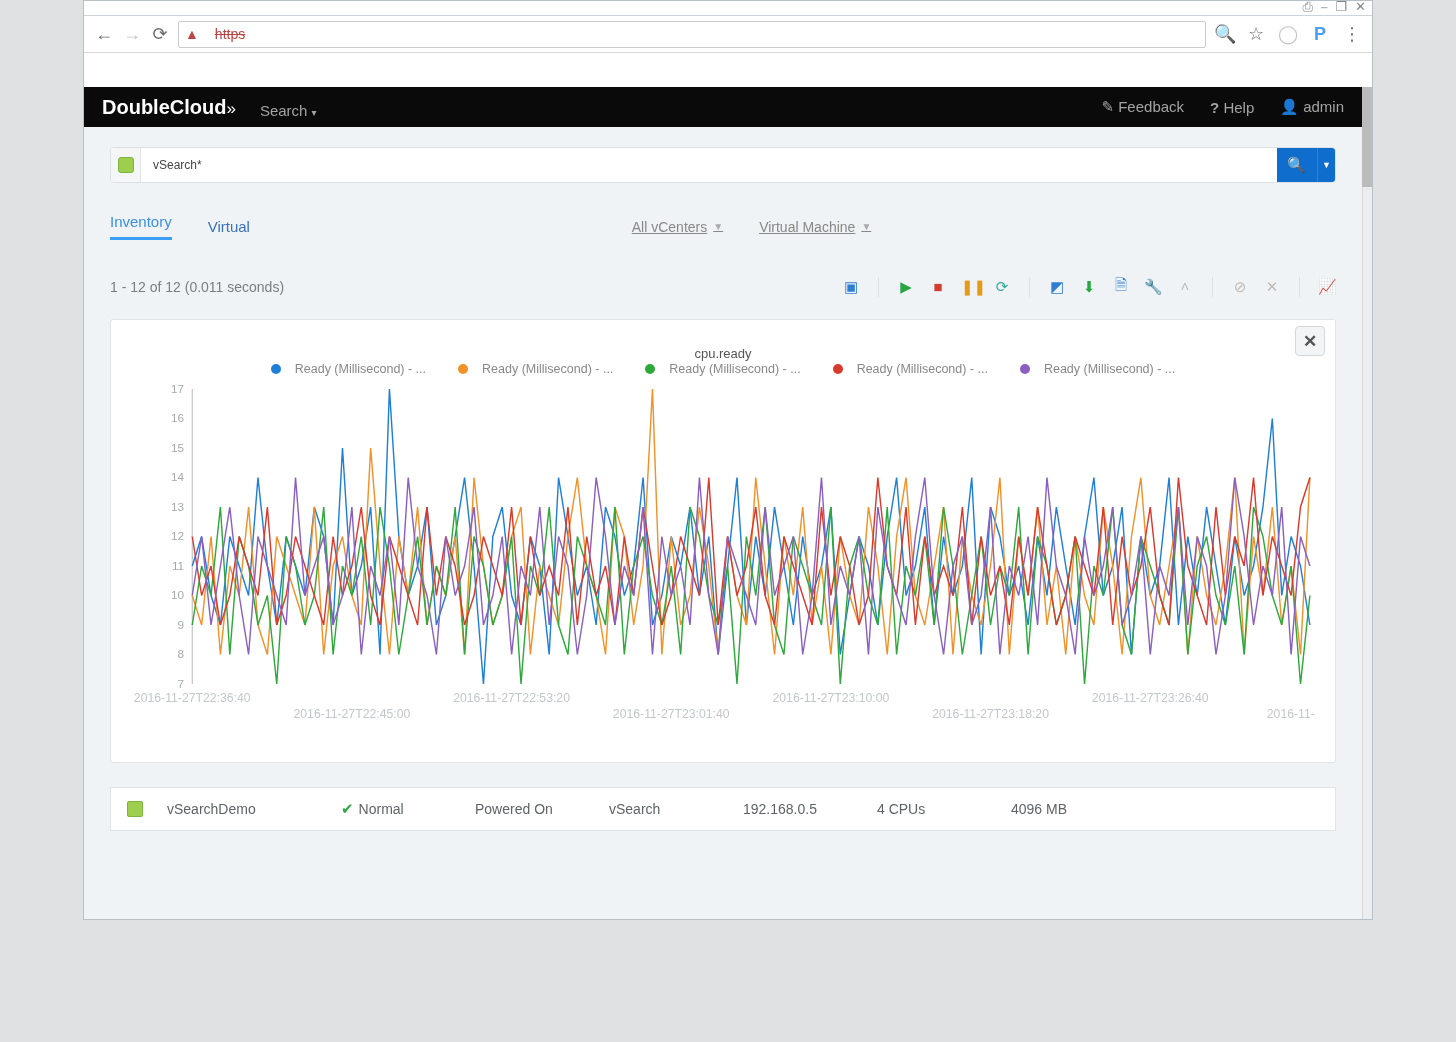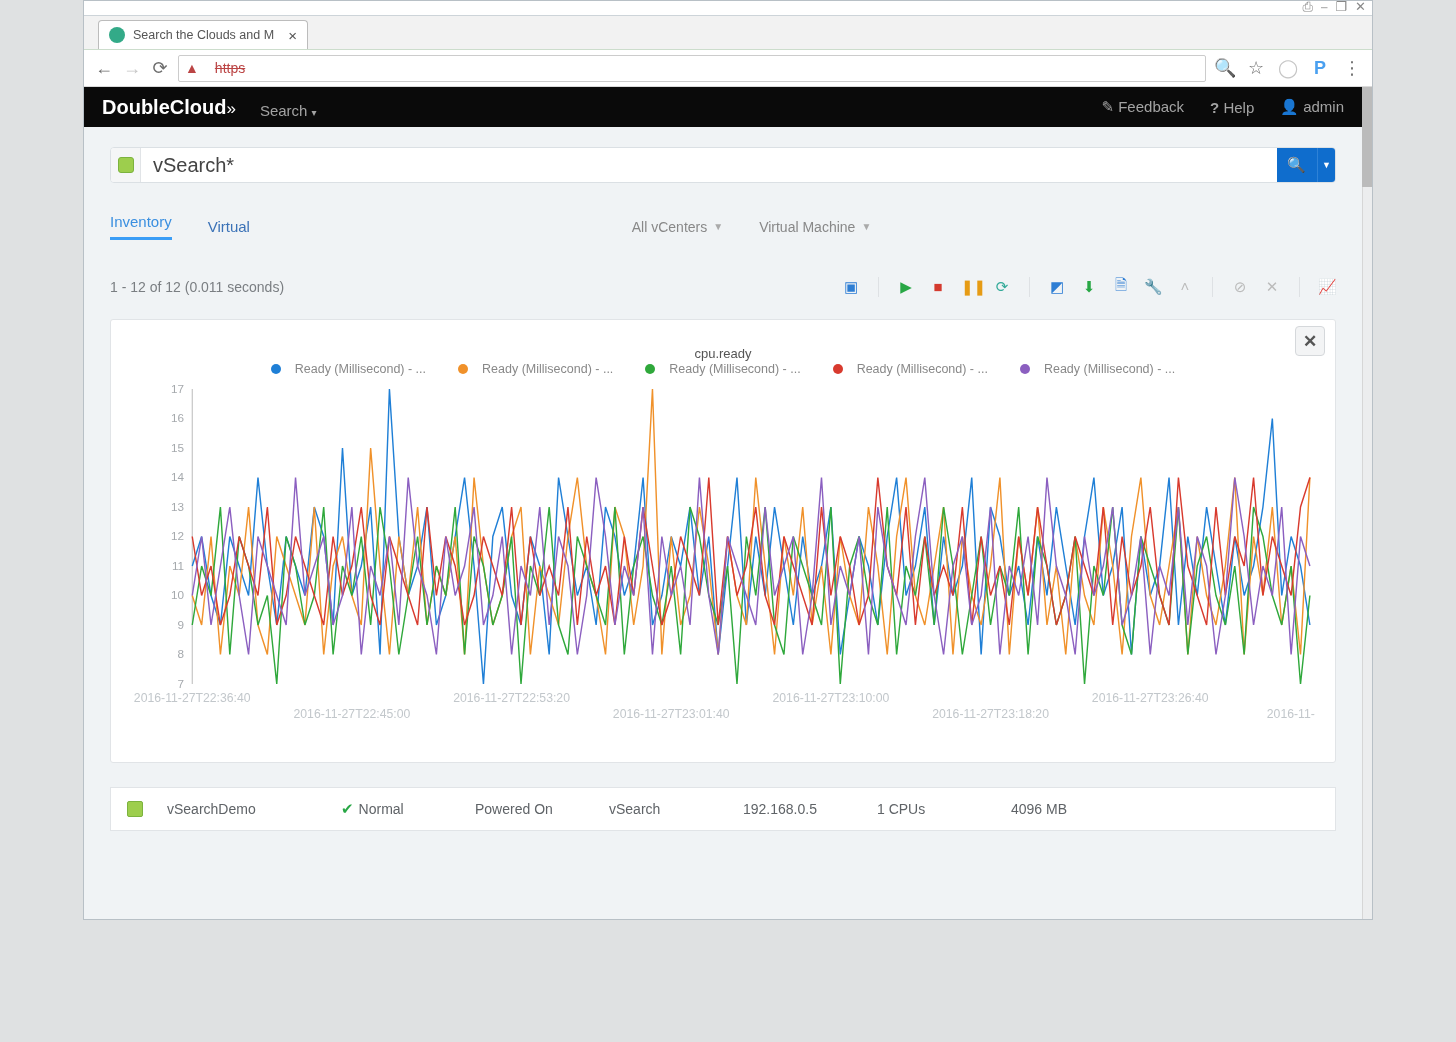--- a/index.html
+++ b/index.html
@@ -25,27 +25,27 @@
   .blackbar { background: #0a0a0a; color: #fff; height: 40px; display: flex; align-items: center; padding: 0 18px; justify-content: space-between; }
   .brand { font-size: 20px; font-weight: bold; }
   .brand .small { font-weight: normal; font-size: 17px; }
   .blackbar-left { display:flex; align-items:flex-end; gap: 24px; }
   .blackbar-right { display:flex; align-items:center; gap: 26px; font-size: 15px; }
   .blackbar a { color: #a3a3a3; font-size: 15px; }
   .body-inner { padding: 20px 26px; }
   .searchrow { display:flex; height: 36px; border: 1px solid #dbe0e4; border-radius: 4px; overflow: hidden; background:#fff; }
   .searchrow .icon { width: 30px; display:flex; align-items:center; justify-content:center; background: #f5f6f7; border-right:1px solid #e1e4e7; }
   .searchrow .vmicon { width:16px; height:16px; background:#9dce4d; border:1px solid #7cb33e; border-radius:3px; }
-  .searchrow input { flex:1; border:none; outline:none; padding: 0 12px; font-size: 20px; color:#444; }
+  .searchrow input { flex:1; border:none; outline:none; padding: 0 12px; font-size: 12px; color:#444; }
   .searchbtn { width: 40px; background: #0f6dcd; color:#fff; display:flex; align-items:center; justify-content:center; font-size:15px; }
   .dropbtn { width: 18px; background: #0f6dcd; border-left:1px solid #2e82d7; color:#fff; display:flex; align-items:center; justify-content:center; font-size:9px; }
   .tabsrow { margin-top: 30px; display:flex; align-items:center; gap: 36px; font-size:15px; color:#3b72b7; }
   .tabsrow .tabitem.active { color: #3a8fe0; border-bottom: 3px solid #3a9df6; padding-bottom: 7px; }
   .tabsrow .spacer { flex:0.4; }
-  .seldrop { color:#888; font-size:14px; display:flex; align-items:center; gap:6px; }
+  .seldrop { color:#888; font-size:14px; display:flex; align-items:center; gap:6px;text-decoration:underline; }
   .toolbar { margin-top: 34px; display:flex; align-items:center; justify-content:space-between; font-size:14px; color:#7a7e82; }
   .toolbar-icons { display:flex; align-items:center; gap: 14px; font-size:15px; }
   .ti { width:18px; text-align:center; }
   .ti.blue { color:#2e7ed4; }
   .ti.green { color:#28a745; }
   .ti.red { color:#d43a2e; }
   .ti.orange { color:#e69b14; }
   .ti.grey { color:#bbb; }
   .sep { width:1px; height:20px; background:#dee1e4; margin: 0 4px;}
   .chartbox { background:#fff; border:1px solid #e1e4e7; border-radius:3px; margin-top:20px; padding: 12px 20px 24px; position:relative; }
@@ -66,27 +66,20 @@
 </head>
 <body>
 
 <div class="window">
   <div class="titlebar">
     <div class="titlebar-controls">
       <span>⎙</span>
       <span>⎯</span>
       <span>❐</span>
       <span>✕</span>
-    </div>
-  </div>
-  <div class="tabstrip">
-    <div class="tab">
-      <span class="favicon"></span>
-      <span class="title">Search the Clouds and M</span>
-      <span class="close">×</span>
     </div>
   </div>
   <div class="addrbar">
     <span class="navbtn">←</span>
     <span class="navbtn disabled">→</span>
     <span class="navbtn">⟳</span>
     <div class="urlbox">
       <span class="warn">▲</span>
       <span class="warn https">https</span>
     </div>
@@ -222,18 +215,18 @@
       <div class="resultrow">
         <span class="vmicon2"></span>
         <span class="cell" style="min-width:150px">vSearchDemo</span>
         <span class="cell status">
             <span class="okicon">✔</span>
             <span>Normal</span>
           </span>
         <span class="cell">Powered On</span>
         <span class="cell">vSearch</span>
         <span class="cell">192.168.0.5</span>
-        <span class="cell">1 CPUs</span>
+        <span class="cell">4 CPUs</span>
         <span class="cell">4096 MB</span>
       </div>
     </div>
   </div>
 </div>
 
 </body></html>

